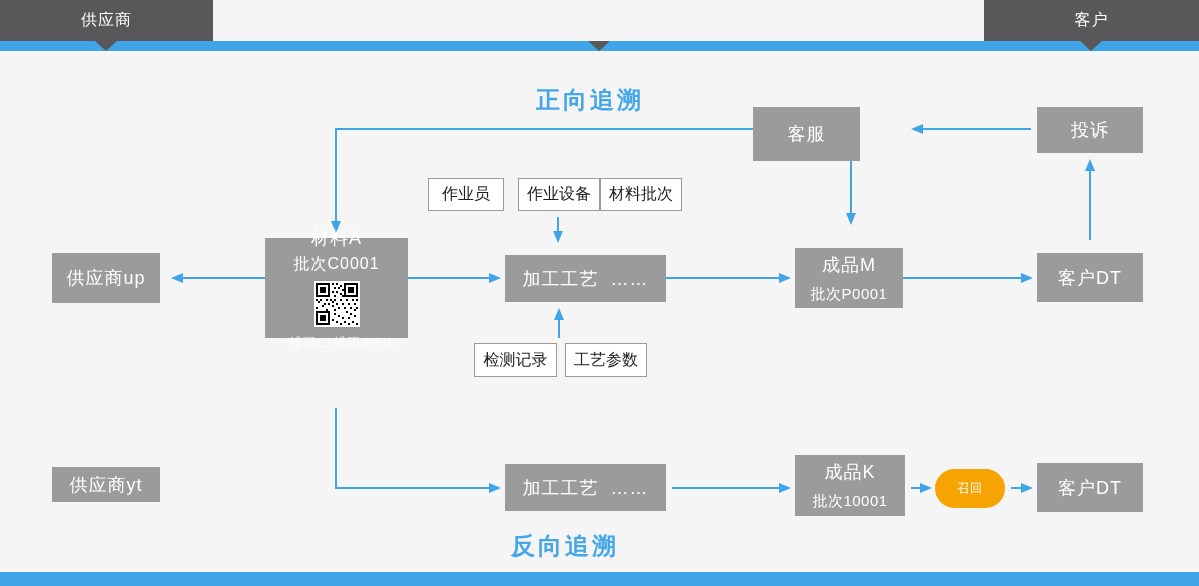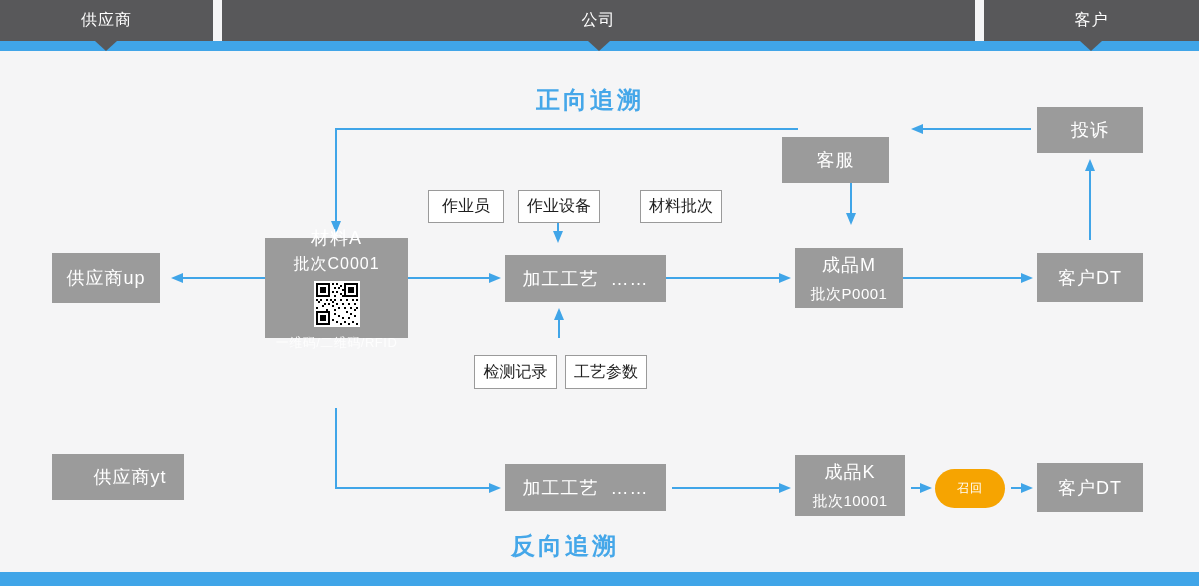--- a/index.html
+++ b/index.html
@@ -13,44 +13,41 @@
        border-left:11px solid transparent;border-right:11px solid transparent;border-top:10px solid #58585a;}
   .bluebar{position:absolute;top:41px;left:0;width:1199px;height:10px;background:#40a5e8;z-index:2;}
   .bottombar{position:absolute;top:572px;left:0;width:1199px;height:14px;background:#40a5e8;}
 
   
   .gbox{position:absolute;background:#9b9b9b;color:#fff;display:flex;align-items:center;
         justify-content:center;font-size:18px;letter-spacing:1px;}
   .gbox .sub{font-size:15px;letter-spacing:0.5px;margin-top:8px;}
   .col{flex-direction:column;}
   .tag{position:absolute;background:#fff;border:1px solid #9a9a9a;color:#1e1e1e;display:flex;
-       align-items:center;justify-content:center;font-size:16px;margin-top:12px;}
+       align-items:center;justify-content:center;font-size:16px;}
   .pill{position:absolute;background:#f6a401;color:#fff;border-radius:20px;display:flex;
         align-items:center;justify-content:center;font-size:12px;letter-spacing:1px;}
   .title{position:absolute;width:200px;text-align:center;color:#45a7e9;font-size:24px;
          font-weight:bold;letter-spacing:3px;}
   .pre{white-space:pre;}
   .qrwrap{background:#fff;padding:2px;line-height:0;margin:6px 0 7px 0;}
   .caption{font-size:13px;color:rgba(255,255,255,0.85);letter-spacing:0.5px;}
   .mtitle{font-size:18px;margin-top:2px;}
   .mbatch{font-size:16px;margin-top:4px;}
   svg.connectors{position:absolute;left:0;top:0;width:1199px;height:586px;pointer-events:none;}
   svg.connectors line, svg.connectors polyline{stroke:#40a5e8;stroke-width:2;fill:none;}
   svg.connectors polygon{fill:#40a5e8;}
 </style>
 </head>
 <body>
 
 <div class="page">
 
   <div class="seg" style="left:0;width:213px;">
     <span>供应商</span>
-  </div>
-  <div class="seg" style="left:222px;width:753px;">
-    <span>公司</span>
   </div>
   <div class="seg" style="left:984px;width:215px;">
     <span>客户</span>
   </div>
   <div class="tri" style="left:95px;"></div>
   <div class="tri" style="left:588px;"></div>
   <div class="tri" style="left:1080px;"></div>
   <div class="bluebar"></div>
 
   <svg class="connectors">
@@ -108,34 +105,34 @@
     </g>
     <g>
       <line x1="1011" y1="488" x2="1027" y2="488"></line>
       <polygon points="1033,488 1021,483 1021,493"></polygon>
     </g>
   </svg>
 
   <div class="title" style="left:490px;top:84px;">正向追溯</div>
   <div class="title" style="left:465px;top:530px;">反向追溯</div>
 
-  <div class="gbox" style="left:782px;top:107px;width:107px;height:46px;margin-top:30px;">
+  <div class="gbox" style="left:753px;top:107px;width:107px;height:54px;">
     <span>客服</span>
   </div>
   <div class="gbox" style="left:1037px;top:107px;width:106px;height:46px;">
     <span>投诉</span>
   </div>
 
   <div class="tag" style="left:428px;top:178px;width:74px;height:31px;">
     <span>作业员</span>
   </div>
   <div class="tag" style="left:518px;top:178px;width:80px;height:31px;">
     <span>作业设备</span>
   </div>
-  <div class="tag" style="left:640px;top:178px;width:80px;height:31px;">
+  <div class="tag" style="left:600px;top:178px;width:80px;height:31px;">
     <span>材料批次</span>
   </div>
 
   <div class="gbox col" style="left:265px;top:238px;width:143px;height:100px;">
     <div class="mtitle">材料A</div>
     <div class="mbatch">批次C0001</div>
     <div class="qrwrap">
       <svg viewBox="0 0 21 21" width="42" height="42" shape-rendering="crispEdges">
         <rect width="21" height="21" fill="#ffffff"></rect>
         <path fill="#000" d="M0,0h7v7h-7z M14,0h7v7h-7z M0,14h7v7h-7z"></path>
@@ -161,21 +158,21 @@
     <span>客户DT</span>
   </div>
 
   <div class="tag" style="left:474px;top:343px;width:81px;height:32px;align-items:center;">
     <span>检测记录</span>
   </div>
   <div class="tag" style="left:565px;top:343px;width:80px;height:32px;">
     <span>工艺参数</span>
   </div>
 
-  <div class="gbox" style="left:52px;top:454px;width:108px;height:46px;padding-left:24px;">
+  <div class="gbox" style="left:52px;top:467px;width:108px;height:35px;">
     <span>供应商yt</span>
   </div>
   <div class="gbox pre" style="left:505px;top:464px;width:161px;height:47px;">
     <span class="pre">加工工艺  ……</span>
   </div>
   <div class="gbox col" style="left:795px;top:455px;width:110px;height:61px;">
     <span>成品K</span>
     <span class="sub">批次10001</span>
   </div>
   <div class="pill" style="left:935px;top:469px;width:70px;height:39px;">

